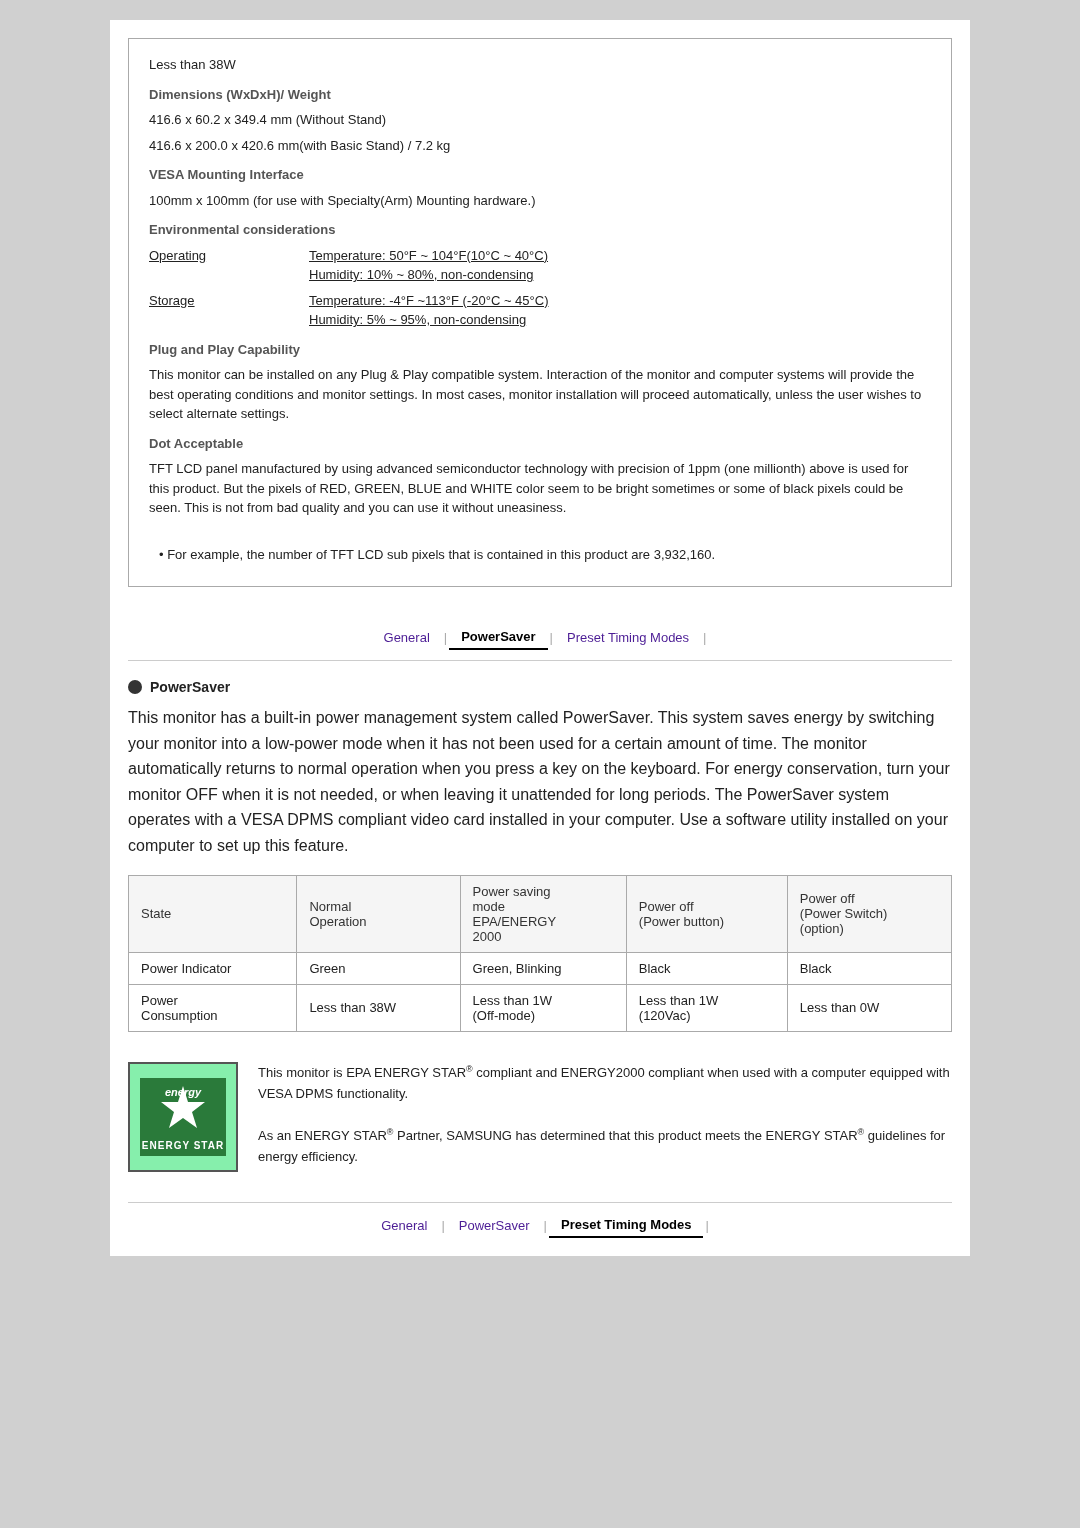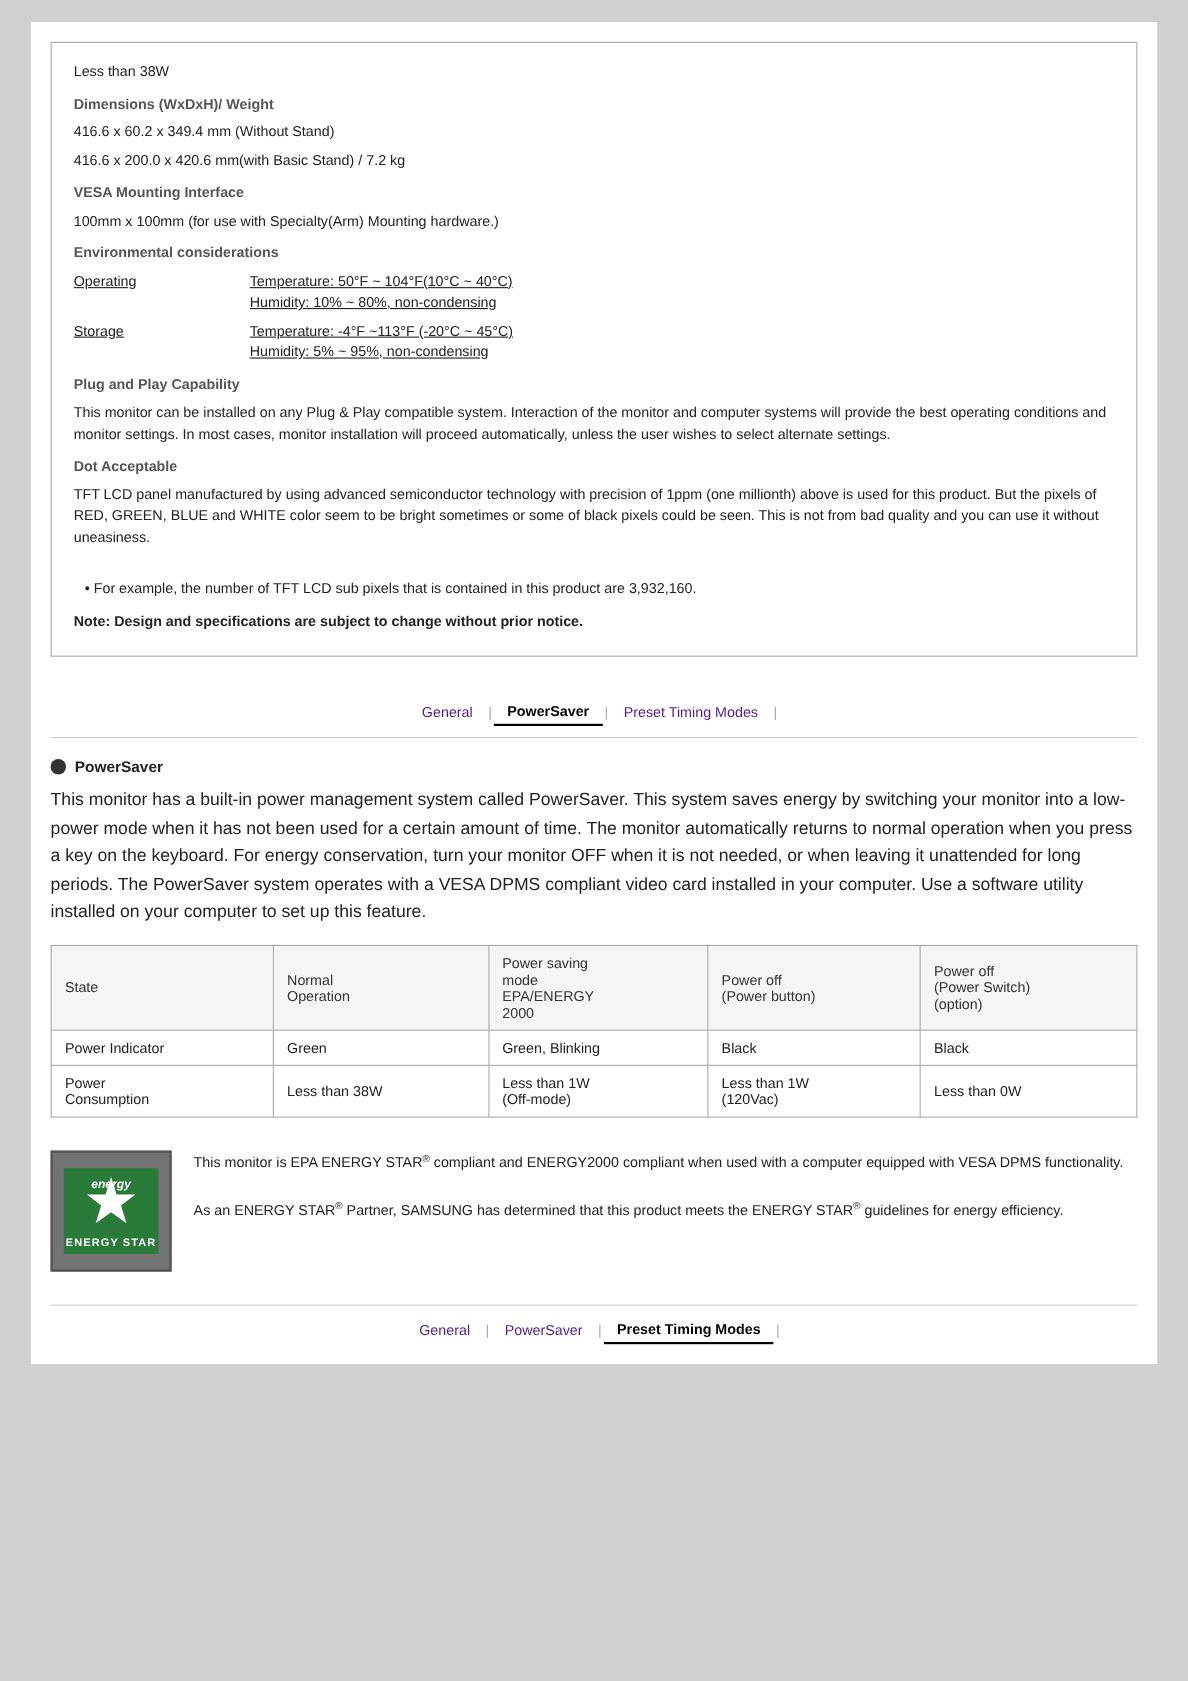--- a/index.html
+++ b/index.html
@@ -9,21 +9,21 @@
       font-size: 13px;
       color: #222;
       display: flex;
       flex-direction: column;
       align-items: center;
       padding: 20px 0;
       min-height: 1528px;
     }
     .page {
       background: #fff;
-      width: 1024px;
+      width: 860px;
       padding: 0;
       display: flex;
       flex-direction: column;
       gap: 0;
     }
     
     .spec-panel {
       border: 1px solid #aaa;
       margin: 18px 18px 0 18px;
       padding: 16px 20px 16px 20px;
@@ -144,21 +144,21 @@
     }
     .energy-logo {
       width: 110px;
       height: 110px;
       flex-shrink: 0;
       border: 2px solid #555;
       display: flex;
       flex-direction: column;
       align-items: center;
       justify-content: center;
-      background: #737373;
+      background: #86efac;
     }
     .energy-desc {
       font-size: 13px;
       line-height: 1.6;
       flex: 1;
     }
     .energy-desc sup {
       font-size: 9px;
     }
 
@@ -210,21 +210,20 @@
       </span>
     </div>
 
     <p class="spec-label">Plug and Play Capability</p>
     <p>This monitor can be installed on any Plug &amp; Play compatible system. Interaction of the monitor and computer systems will provide the best operating conditions and monitor settings. In most cases, monitor installation will proceed automatically, unless the user wishes to select alternate settings.</p>
 
     <p class="spec-label">Dot Acceptable</p>
     <p>TFT LCD panel manufactured by using advanced semiconductor technology with precision of 1ppm (one millionth) above is used for this product. But the pixels of RED, GREEN, BLUE and WHITE color seem to be bright sometimes or some of black pixels could be seen. This is not from bad quality and you can use it without uneasiness.</p>
     <p class="bullet-point">• <span>For example, the number of TFT LCD sub pixels that is contained in this product are 3,932,160.</span></p>
 
-    <p class="note-bold">Note: Design and specifications are subject to change without prior notice.</p>
   </div>
 
   <div class="nav-tabs">
     <button class="nav-tab">General</button>
     <span class="nav-separator">|</span>
     <button class="nav-tab active">PowerSaver</button>
     <span class="nav-separator">|</span>
     <button class="nav-tab">Preset Timing Modes</button>
     <span class="nav-separator">|</span>
   </div>

